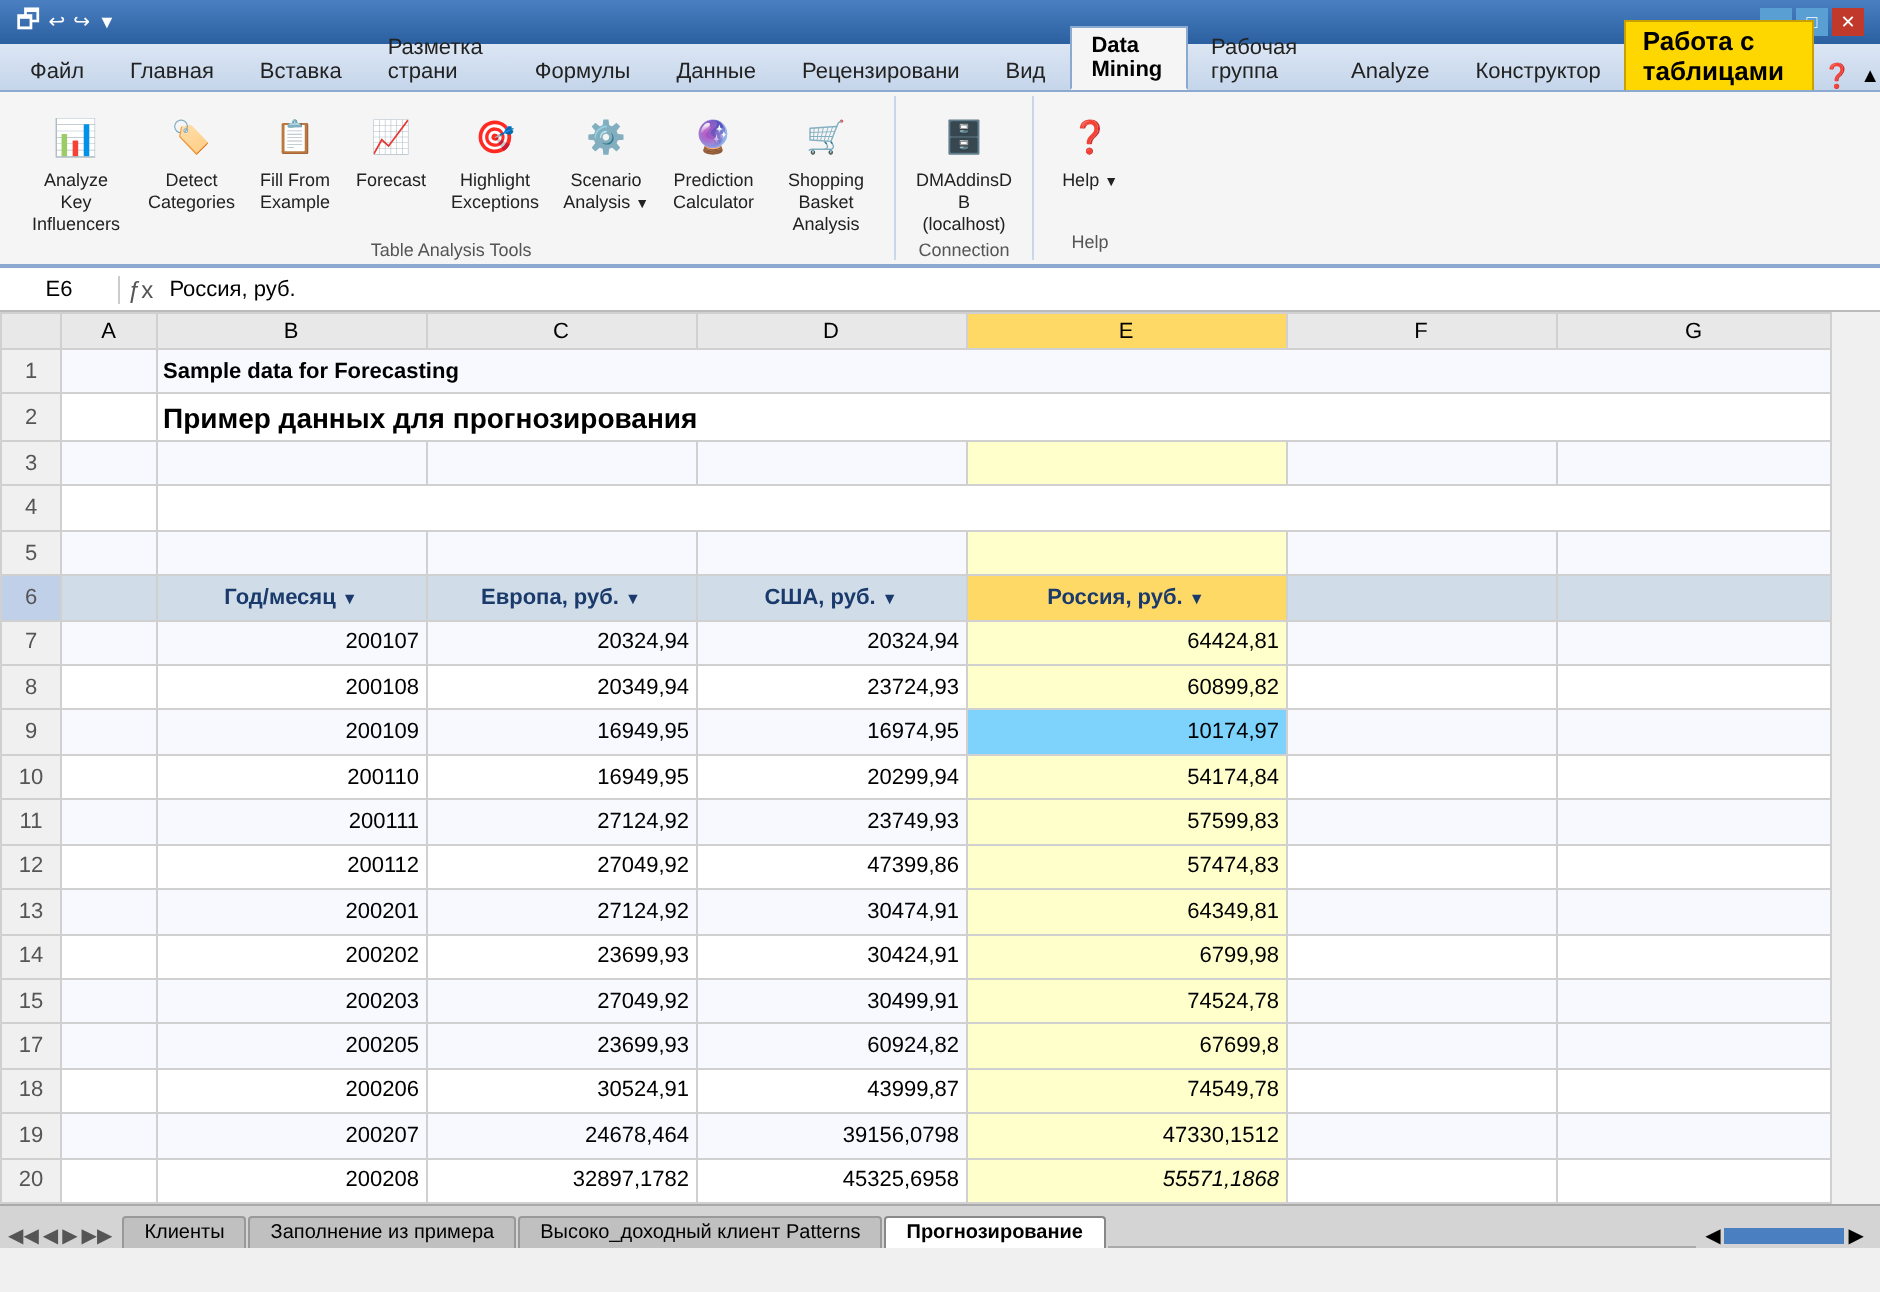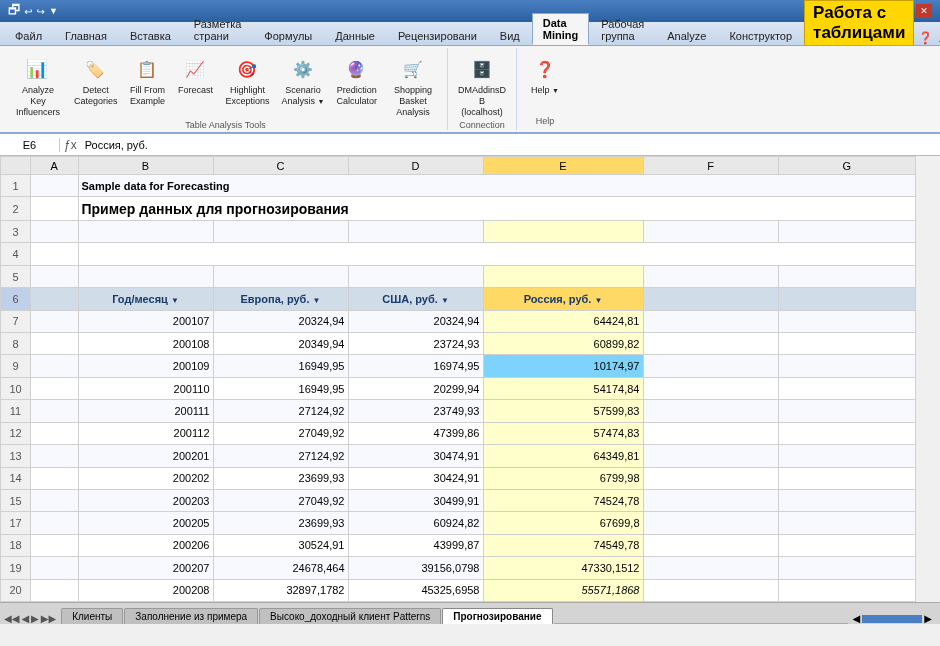--- a/index.html
+++ b/index.html
@@ -99,21 +99,21 @@
       color: #222;
       max-width: 48px;
       line-height: 1.2;
       word-break: break-word;
     }
 
     
     .work-tab {
       background: #ffd700;
       padding: 2px 8px;
-      font-size: 17px;
+      font-size: 13px;
       border: 1px solid #c8a000;
       border-bottom: none;
       margin-left: auto;
       color: #000;
       font-weight: bold;
     }
 
     
     .formula-bar {
       display: flex;

